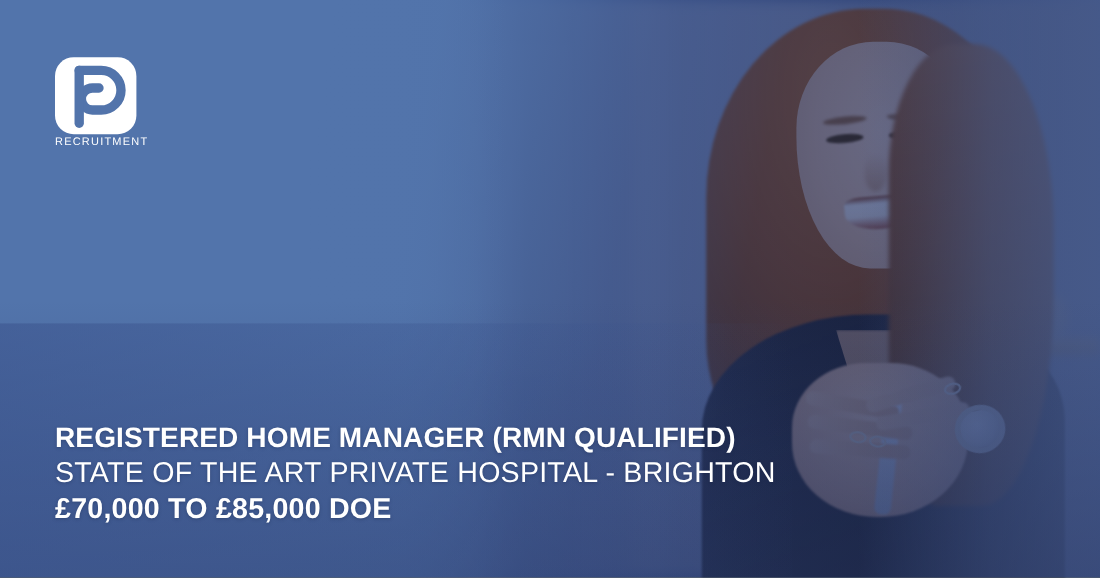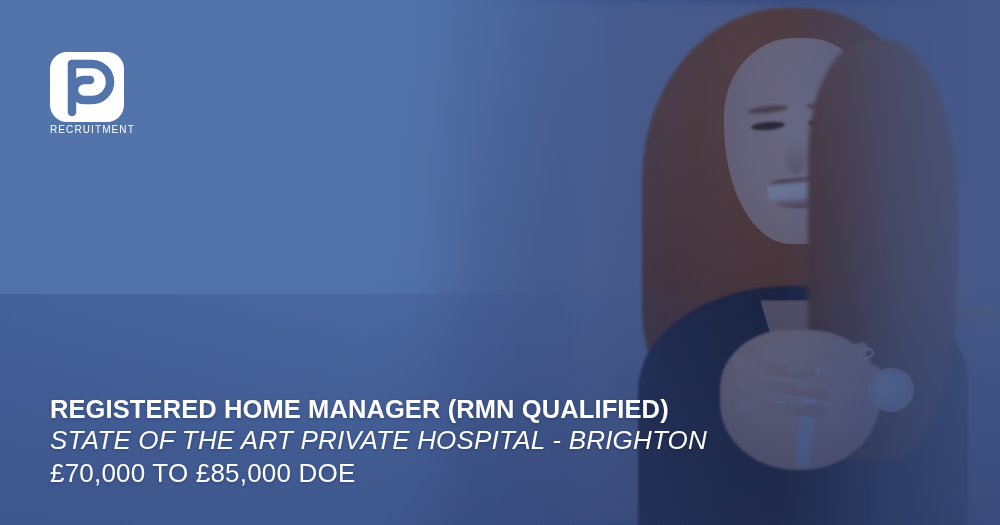--- a/index.html
+++ b/index.html
@@ -376,43 +376,42 @@
     font-size: 10px;
     font-weight: 400;
     letter-spacing: 1.1px;
     line-height: 1;
   }
 
   
   .copy {
     position: absolute;
     left: 50px;
-    bottom: 34px;
+    bottom: 45px;
     width: 880px;
     color: #ffffff;
     text-shadow: 0 1px 3px rgba(20,35,70,.35);
   }
   .job-title {
     font-size: 25.5px;
     font-weight: 700;
     letter-spacing: .1px;
     line-height: 1.12;
     margin: 0 0 3px 0;
   }
   .job-sub {
     font-size: 26px;
     font-weight: 300;
     letter-spacing: .2px;
     line-height: 1.14;
     margin: 0 0 2px 0;
-    font-style: italic;
   }
   .job-salary {
     font-size: 26px;
-    font-weight: 400;
+    font-weight: 700;
     letter-spacing: .2px;
     line-height: 1.16;
     margin: 0 0 3px 0;
   }
   .job-benefits {
     font-size: 20px;
     font-weight: 300;
     letter-spacing: .1px;
     line-height: 1.22;
     margin: 0;

